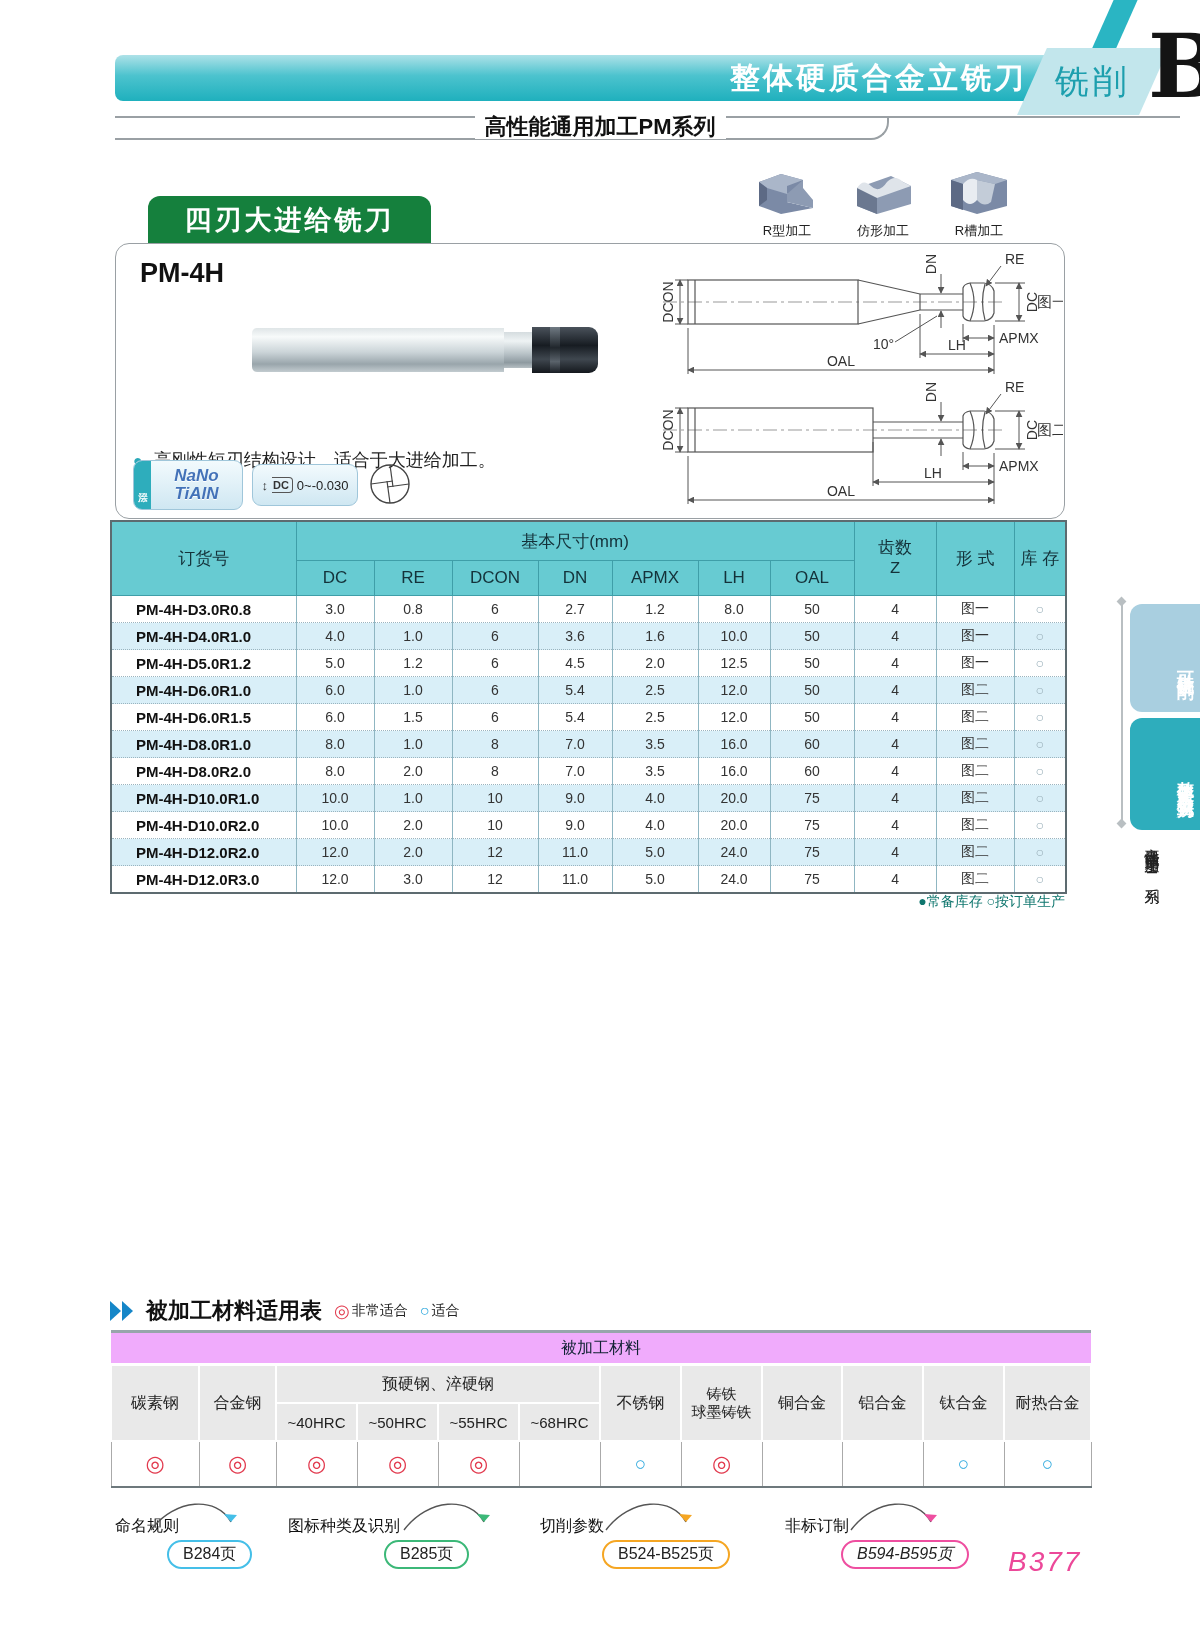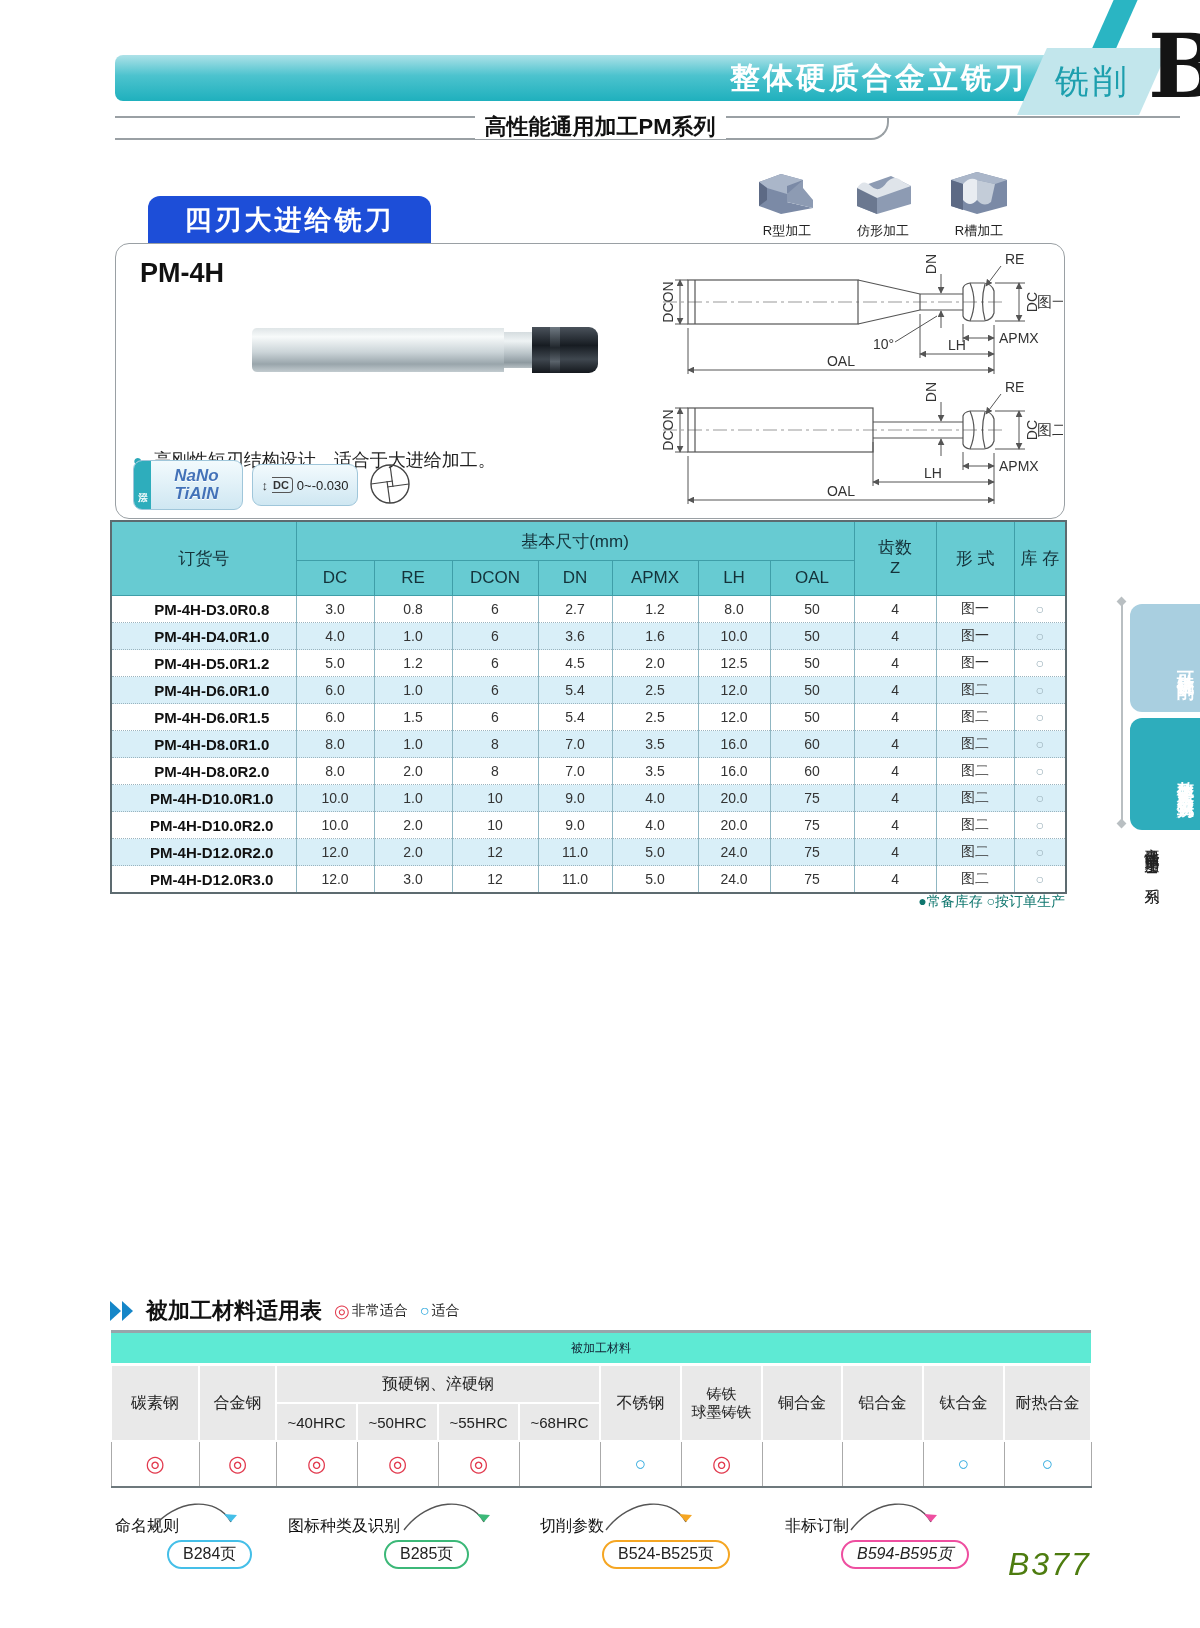--- a/index.html
+++ b/index.html
@@ -22,21 +22,21 @@
     border-bottom:2px solid #9aa0a4;border-right:2px solid #9aa0a4;border-bottom-right-radius:18px;}
   .hdr-sub{position:absolute;left:0;top:112px;width:1200px;text-align:center;}
   .hdr-sub span{background:#fff;padding:0 10px;font-size:22px;font-weight:bold;color:#111;}
 
   
   .mach{position:absolute;top:168px;width:90px;text-align:center;}
   .mach .lbl{font-size:13px;color:#222;margin-top:2px;}
   .m1{left:742px;} .m2{left:838px;} .m3{left:934px;}
 
   
-  .sec-title{position:absolute;left:148px;top:196px;width:283px;height:48px;background:#1d4ed8;
+  .sec-title{position:absolute;left:148px;top:196px;width:283px;height:48px;background:#15803d;
     border-radius:12px 12px 0 0;display:flex;align-items:center;justify-content:center;}
   .sec-title span{color:#fff;font-size:27px;font-weight:bold;letter-spacing:3px;}
   .panel{position:absolute;left:115px;top:243px;width:948px;height:274px;background:#fff;
     border:1px solid #9aa0a4;border-radius:14px;}
   .model{position:absolute;left:140px;top:258px;font-size:27px;font-weight:bold;color:#111;}
 
   
   .photo{position:absolute;left:252px;top:327px;width:348px;height:46px;}
   .ph-shank{position:absolute;left:0;top:1px;width:252px;height:44px;border-radius:5px 0 0 5px;
     background:linear-gradient(180deg,#dfe5e7 0%,#f7fafa 20%,#cbd4d8 55%,#99a5ab 82%,#c2cbcf 100%);}
@@ -73,21 +73,21 @@
 
   
   .tbl{position:absolute;left:110px;top:520px;width:955px;border-collapse:collapse;table-layout:fixed;}
   .tbl th{background:#67cbd2;color:#14323a;font-weight:normal;font-size:17px;
     border:1px solid #3f9ea8;padding:0;}
   .tbl thead tr:first-child th{height:38px;}
   .tbl thead tr:last-child th{height:34px;}
   .tbl td{font-size:14px;color:#333;text-align:center;height:26px;
     border-left:1px solid #8fb6c2;border-right:1px solid #8fb6c2;border-top:1px dotted #9ab4bf;padding:0;}
   .tbl tbody tr:nth-child(even){background:#d9eff8;}
-  .tbl td.no{font-weight:bold;font-size:15px;color:#111;text-align:center;padding-left:16px;}
+  .tbl td.no{font-weight:bold;font-size:15px;color:#111;text-align:left;padding-left:24px;}
   .tbl td.stk{color:#9ab0ba;font-size:14px;}
   .tbl{border:2px solid #5d6b70;}
   .teeth{line-height:1.15;font-family:Liberation Mono, monospace;}
   .legend{position:absolute;left:110px;top:893px;width:955px;text-align:right;font-size:14px;color:#0f766e;}
 
   
   .side-line{position:absolute;left:1121px;top:600px;width:2px;height:225px;background:#b9bfc2;}
   .side-dia{position:absolute;left:1118px;width:7px;height:7px;background:#b9bfc2;transform:rotate(45deg);}
   .sd1{top:598px;} .sd2{top:820px;}
   .side-tab{position:absolute;left:1130px;width:70px;border-radius:12px 0 0 12px;
@@ -100,21 +100,21 @@
 
   
   .mat-hdr{position:absolute;left:110px;top:1296px;display:flex;align-items:center;gap:8px;text-align:right;}
   .mat-hdr .t{font-size:22px;font-weight:bold;color:#111;}
   .mat-hdr .lg{font-size:14px;color:#222;display:flex;align-items:center;gap:2px;margin-left:4px;}
   .sym-ex{color:#e23a4e;font-size:18px;line-height:1;}
   .sym-ok{color:#2aa7dd;font-size:16px;line-height:1;}
   .mat-tbl{position:absolute;left:110px;top:1330px;width:980px;border-collapse:collapse;table-layout:fixed;
     border-top:3px solid #97a5ab;border-bottom:2px solid #6d787c;}
   .mat-tbl th,.mat-tbl td{padding:0;text-align:center;}
-  .mat-title{background:#5eead4;height:30px;font-size:12px;font-weight:normal;color:#123;
+  .mat-title{background:#f0abfc;height:30px;font-size:16px;font-weight:normal;color:#123;
     border-bottom:3px solid #fff;}
   .mat-tbl .gh{background:#e9e9e9;font-weight:normal;font-size:16px;color:#222;
     border:2px solid #fff;height:36px;}
   .mat-tbl .gh2{font-size:15px;}
   .mat-tbl td.val{height:44px;background:#fff;border-left:1px solid #aaa;border-right:1px solid #aaa;
     border-top:1px solid #999;}
   .mat-tbl td.val .sym-ex{font-size:22px;}
   .mat-tbl td.val .sym-ok{font-size:19px;}
   .cast2{line-height:1.2;display:block;font-size:15px;}
 
@@ -122,22 +122,22 @@
   .flink{position:absolute;top:1498px;height:80px;}
   .flink .lbl{position:absolute;left:0;top:18px;font-size:16px;color:#111;white-space:nowrap;}
   .flink .pill{position:absolute;top:42px;border:2px solid;border-radius:15px;
     padding:2px 14px;font-size:16px;color:#222;background:#fff;white-space:nowrap;}
   .fl1{left:115px;} .fl1 .pill{left:52px;border-color:#45bfe8;}
   .fl2{left:288px;} .fl2 .pill{left:96px;border-color:#3cb878;}
   .fl3{left:540px;} .fl3 .pill{left:62px;border-color:#f5a623;}
   .fl4{left:785px;} .fl4 .pill{left:56px;border-color:#ee4fa0;font-style:italic;}
   .flink svg{position:absolute;top:-6px;}
   .fl1 svg{left:30px;} .fl2 svg{left:110px;} .fl3 svg{left:60px;} .fl4 svg{left:60px;}
-  .pgnum{position:absolute;left:1008px;top:1546px;font-size:32px;font-style:italic;
-    font-weight:500;letter-spacing:2px;color:#4d7c0f;}
+  .pgnum{position:absolute;left:1008px;top:1546px;font-size:28px;font-style:italic;
+    font-weight:500;letter-spacing:2px;color:#ec4899;}
 </style>
 </head>
 <body>
 
 <div id="page">
 
   <div class="hdr-slash"></div>
   <div class="hdr-bar">
     <span>整体硬质合金立铣刀</span>
   </div>

